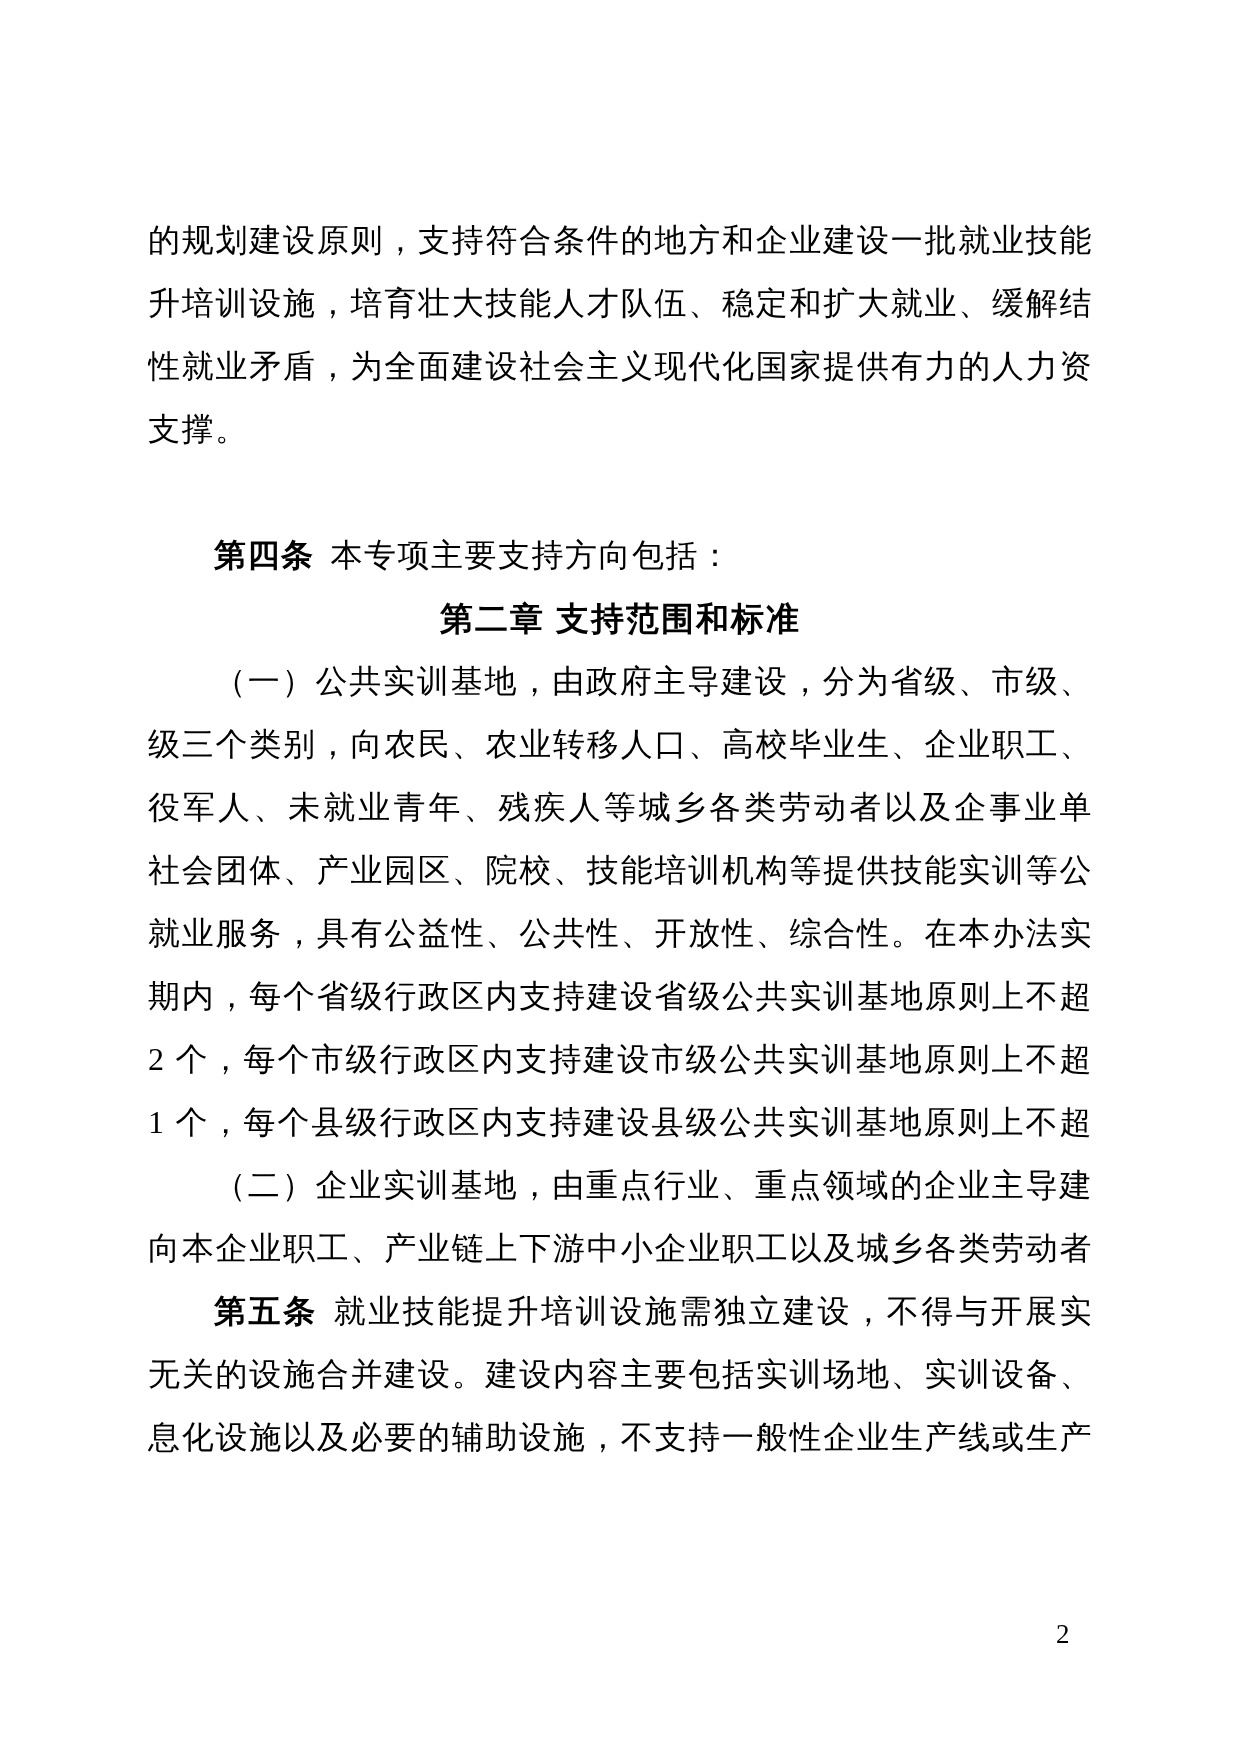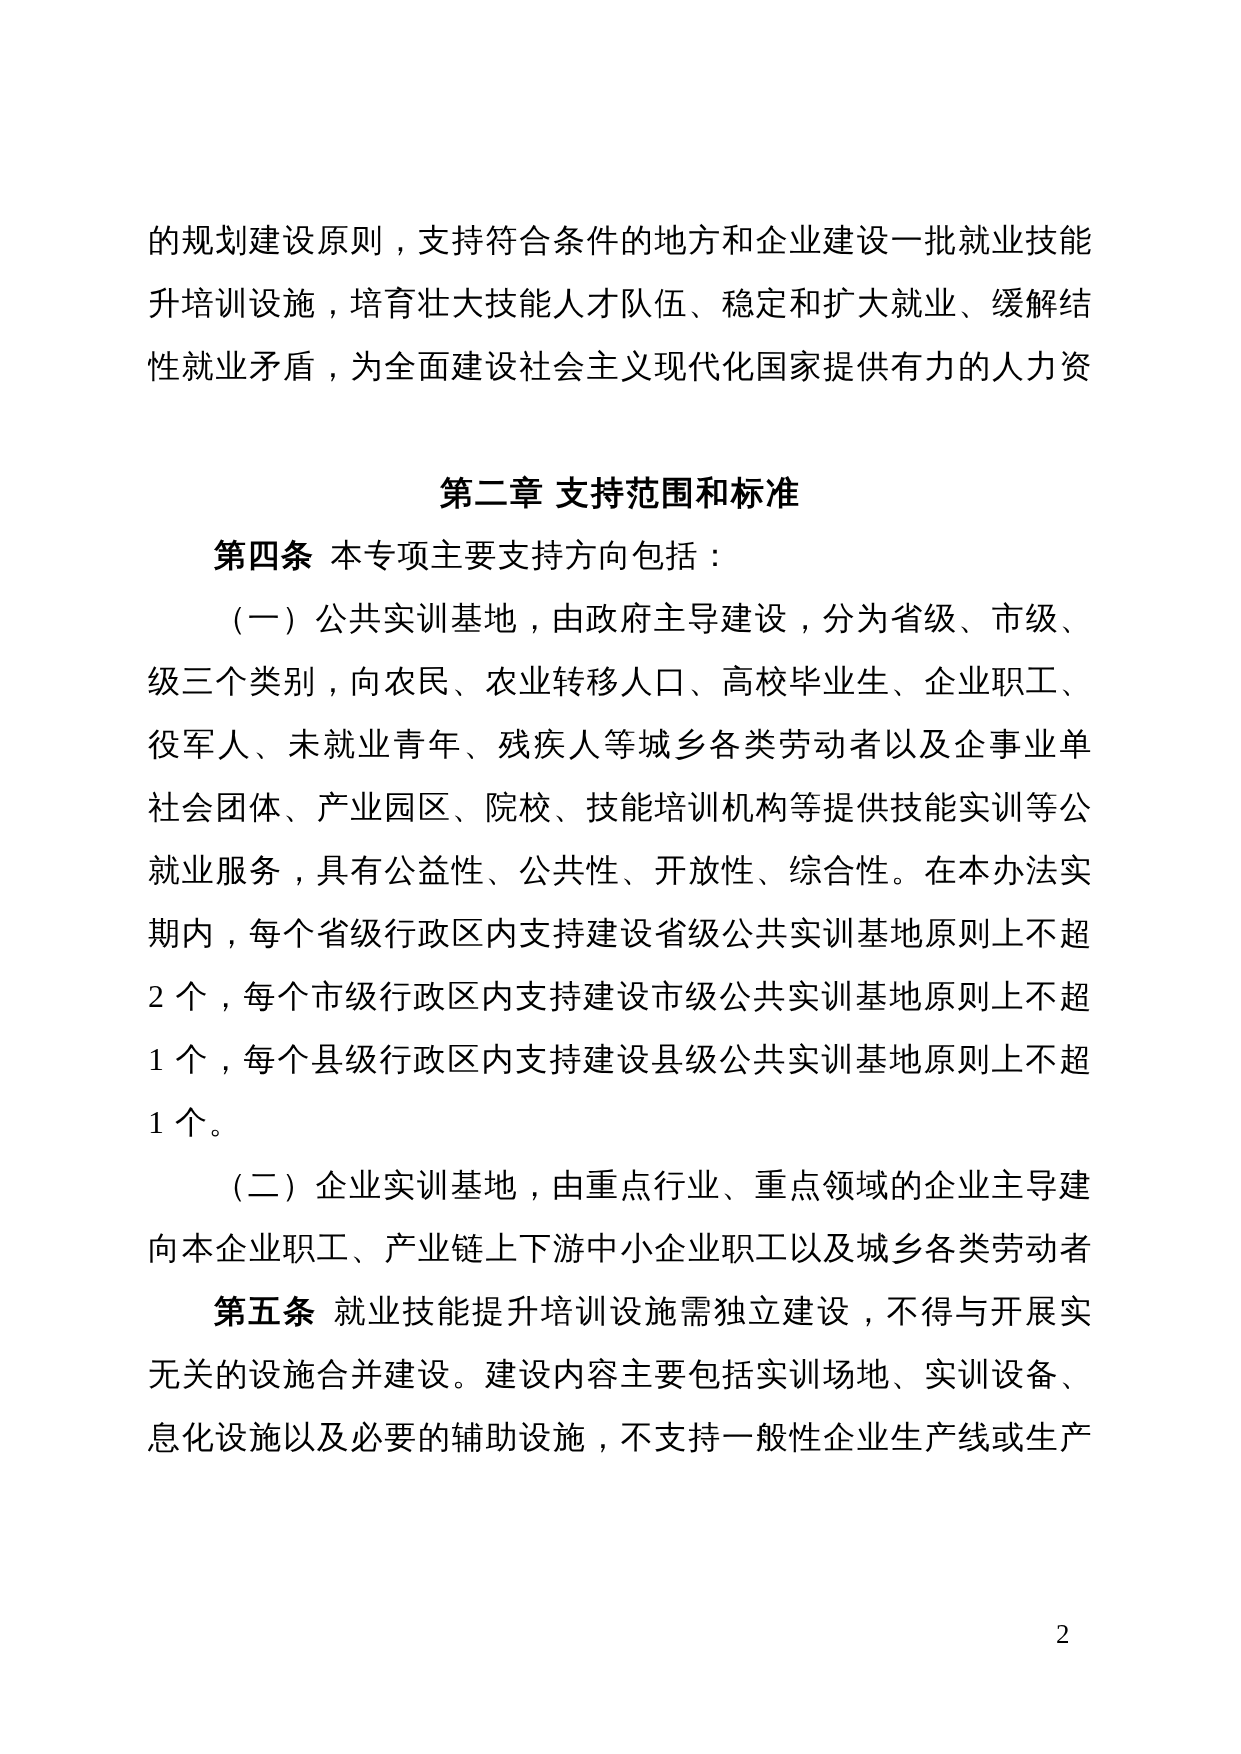--- a/index.html
+++ b/index.html
@@ -61,38 +61,38 @@
 </style>
 </head>
 <body>
 
 <div class="page">
   <div class="doc">
 
     <div class="ln jf">的规划建设原则，支持符合条件的地方和企业建设一批就业技能提</div>
     <div class="ln jf">升培训设施，培育壮大技能人才队伍、稳定和扩大就业、缓解结构</div>
     <div class="ln jf">性就业矛盾，为全面建设社会主义现代化国家提供有力的人力资源</div>
+    <div class="ln">支撑。</div>
 
     <div class="ln blank"></div>
-
-    <div class="ln chapter">第二章 支持范围和标准</div>
 
     <div class="ln ind">
       <span class="blabel">第四条</span><span>本专项主要支持方向包括：</span>
     </div>
+
+    <div class="ln chapter">第二章 支持范围和标准</div>
 
     <div class="ln jf ind">（一）公共实训基地，由政府主导建设，分为省级、市级、县</div>
     <div class="ln jf">级三个类别，向农民、农业转移人口、高校毕业生、企业职工、退</div>
     <div class="ln jf">役军人、未就业青年、残疾人等城乡各类劳动者以及企事业单位、</div>
     <div class="ln jf">社会团体、产业园区、院校、技能培训机构等提供技能实训等公共</div>
     <div class="ln jf">就业服务，具有公益性、公共性、开放性、综合性。在本办法实施</div>
     <div class="ln jf">期内，每个省级行政区内支持建设省级公共实训基地原则上不超过</div>
     <div class="ln jf">2 个，每个市级行政区内支持建设市级公共实训基地原则上不超过</div>
     <div class="ln jf">1 个，每个县级行政区内支持建设县级公共实训基地原则上不超过</div>
-    <div class="ln">1 个。</div>
 
     <div class="ln jf ind">（二）企业实训基地，由重点行业、重点领域的企业主导建设，</div>
     <div class="ln jf">向本企业职工、产业链上下游中小企业职工以及城乡各类劳动者等</div>
 
     <div class="ln jf ind">
       <span class="blabel">第五条</span><span>就业技能提升培训设施需独立建设，不得与开展实训</span>
     </div>
     <div class="ln jf">无关的设施合并建设。建设内容主要包括实训场地、实训设备、信</div>
     <div class="ln jf">息化设施以及必要的辅助设施，不支持一般性企业生产线或生产设</div>
 

